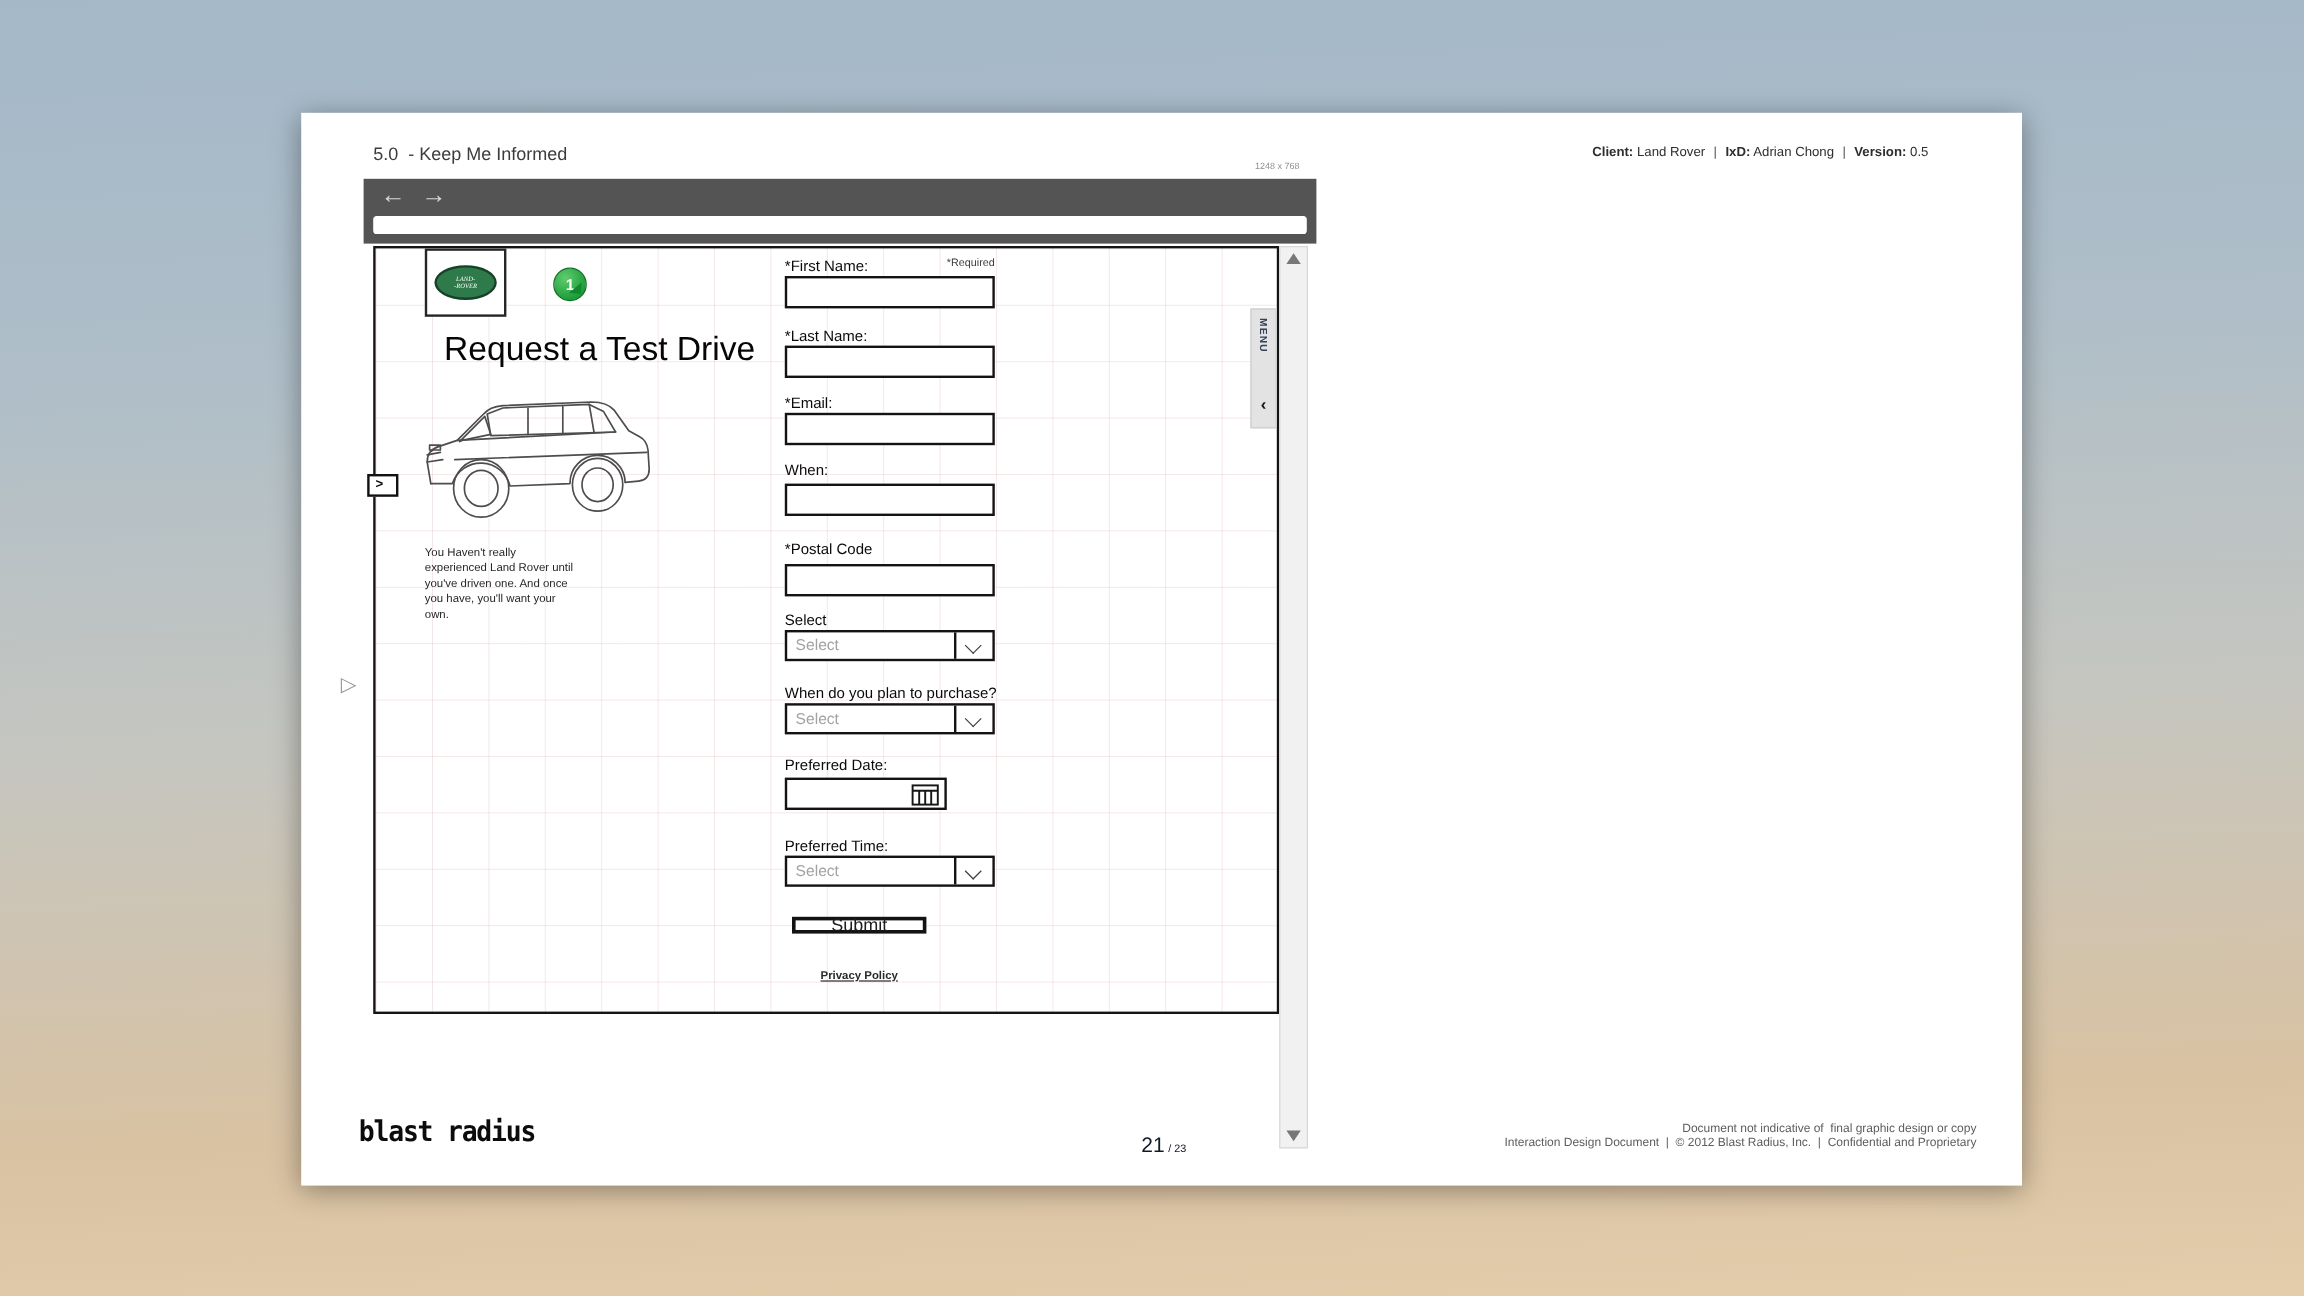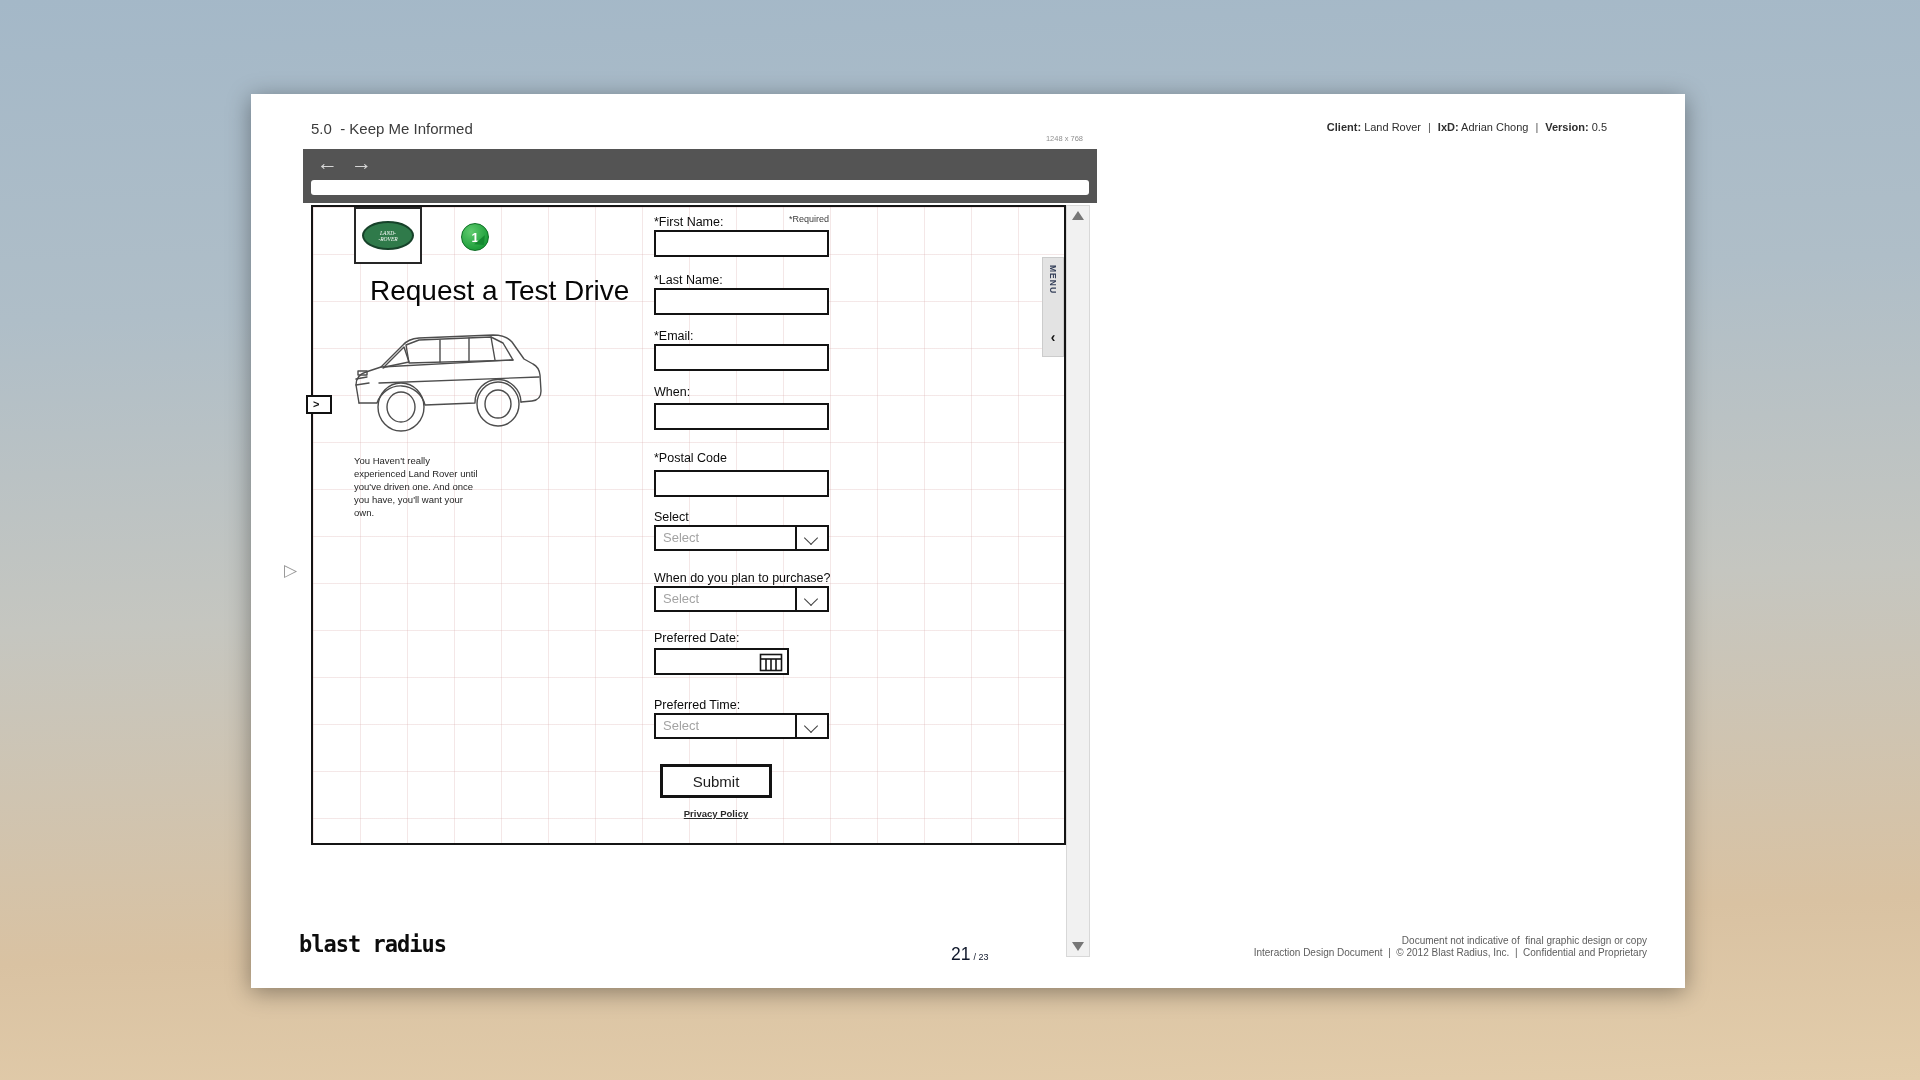--- a/index.html
+++ b/index.html
@@ -65,21 +65,21 @@
   .cal{position:absolute;right:4px;top:3px;}
   .lr0{top:8px}.ir0{top:23px}
   .lr1{top:66px}.ir1{top:81px}
   .lr2{top:122px}.ir2{top:137px}
   .lr3{top:178px}.ir3{top:196px}
   .lr4{top:244px}.ir4{top:263px}
   .lr5{top:303px}.ir5{top:318px}
   .lr6{top:364px}.ir6{top:379px}
   .lr7{top:424px}.ir7{top:441px}
   .lr8{top:491px}.ir8{top:506px}
-  .submit{position:absolute;left:347px;top:557px;width:112px;height:34px;border:3px solid #131313;background:#fff;
+  .submit{position:absolute;left:347px;top:557px;width:112px;height:14px;border:3px solid #131313;background:#fff;
     box-sizing:border-box;display:flex;align-items:center;justify-content:center;font-size:15px;color:#1c1c1c;cursor:default;}
   .privacy{position:absolute;left:347px;top:601px;width:112px;text-align:center;font-size:9.5px;font-weight:700;
     text-decoration:underline;color:#2a2a2a;}
   
   .notes{position:absolute;left:886px;top:54px;width:475px;height:784px;background:#dbe4f0;
     border:1px solid #8799b4;box-sizing:border-box;}
   .ntitle{position:absolute;left:10px;top:8px;font-size:11.5px;font-weight:700;color:#0e0e0e;}
   .nsub{position:absolute;left:24px;top:54px;font-size:13px;font-weight:700;color:#0e0e0e;}
   .nitem{position:absolute;left:24px;top:80px;width:432px;font-size:12.5px;line-height:17px;color:#1a1a1a;}
   

